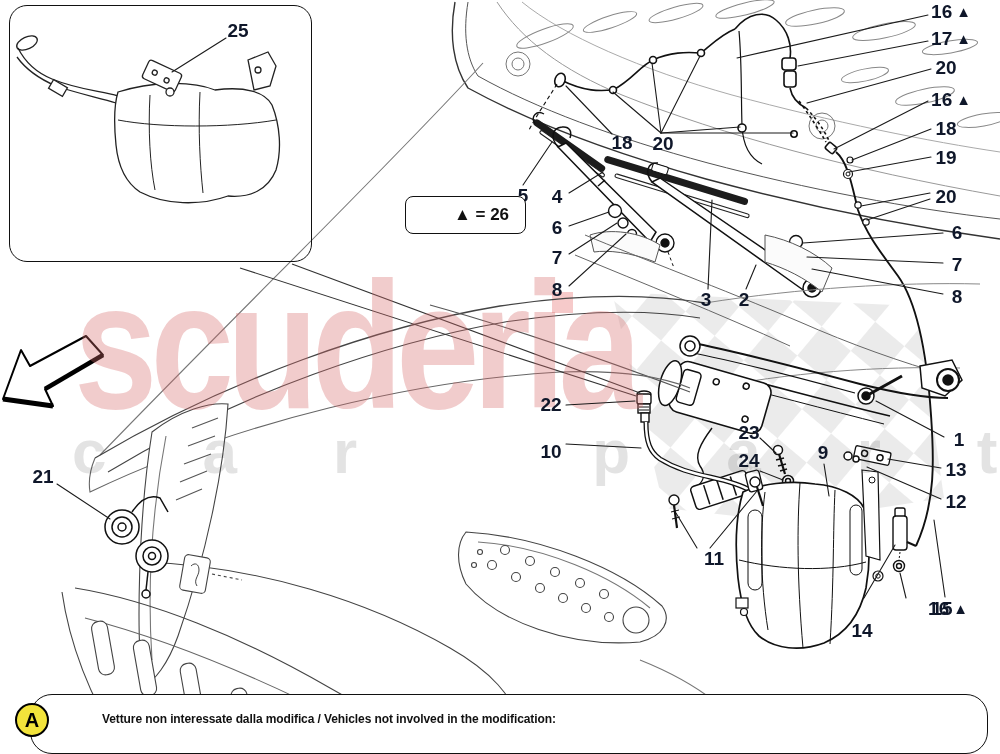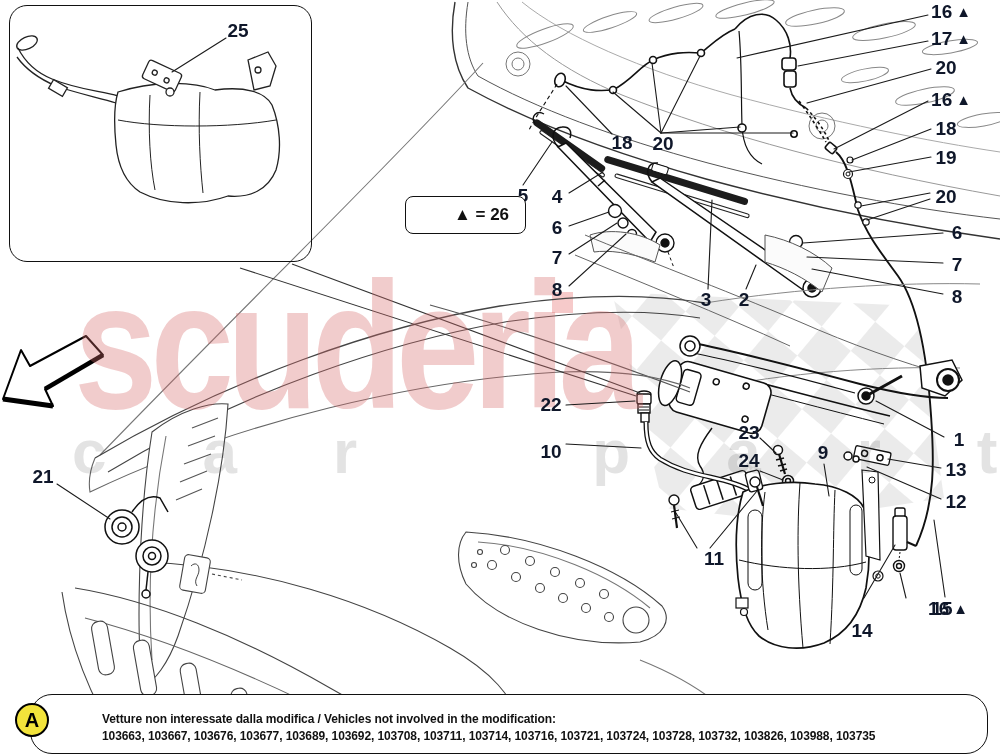--- a/index.html
+++ b/index.html
@@ -407,17 +407,16 @@
 
   <div id="inset-box" class="outline-box"></div>
 
 
   <div id="legend-box" class="outline-box">▲ = 26</div>
 
   <div id="footer-box" class="outline-box">
     <div id="footer-badge" style="background: rgb(242, 227, 59);">A</div>
     <div id="footer-text">
       <div>Vetture non interessate dalla modifica / Vehicles not involved in the modification:</div>
-      <div>103663, 103667, 103676, 103677, 103689, 103692, 103708, 103711, 103714, 103716, 103721, 103724, 103728, 103732, 103826, 103988, 103735</div>
     </div>
   </div>
 
 </div>
 
 </body></html>

